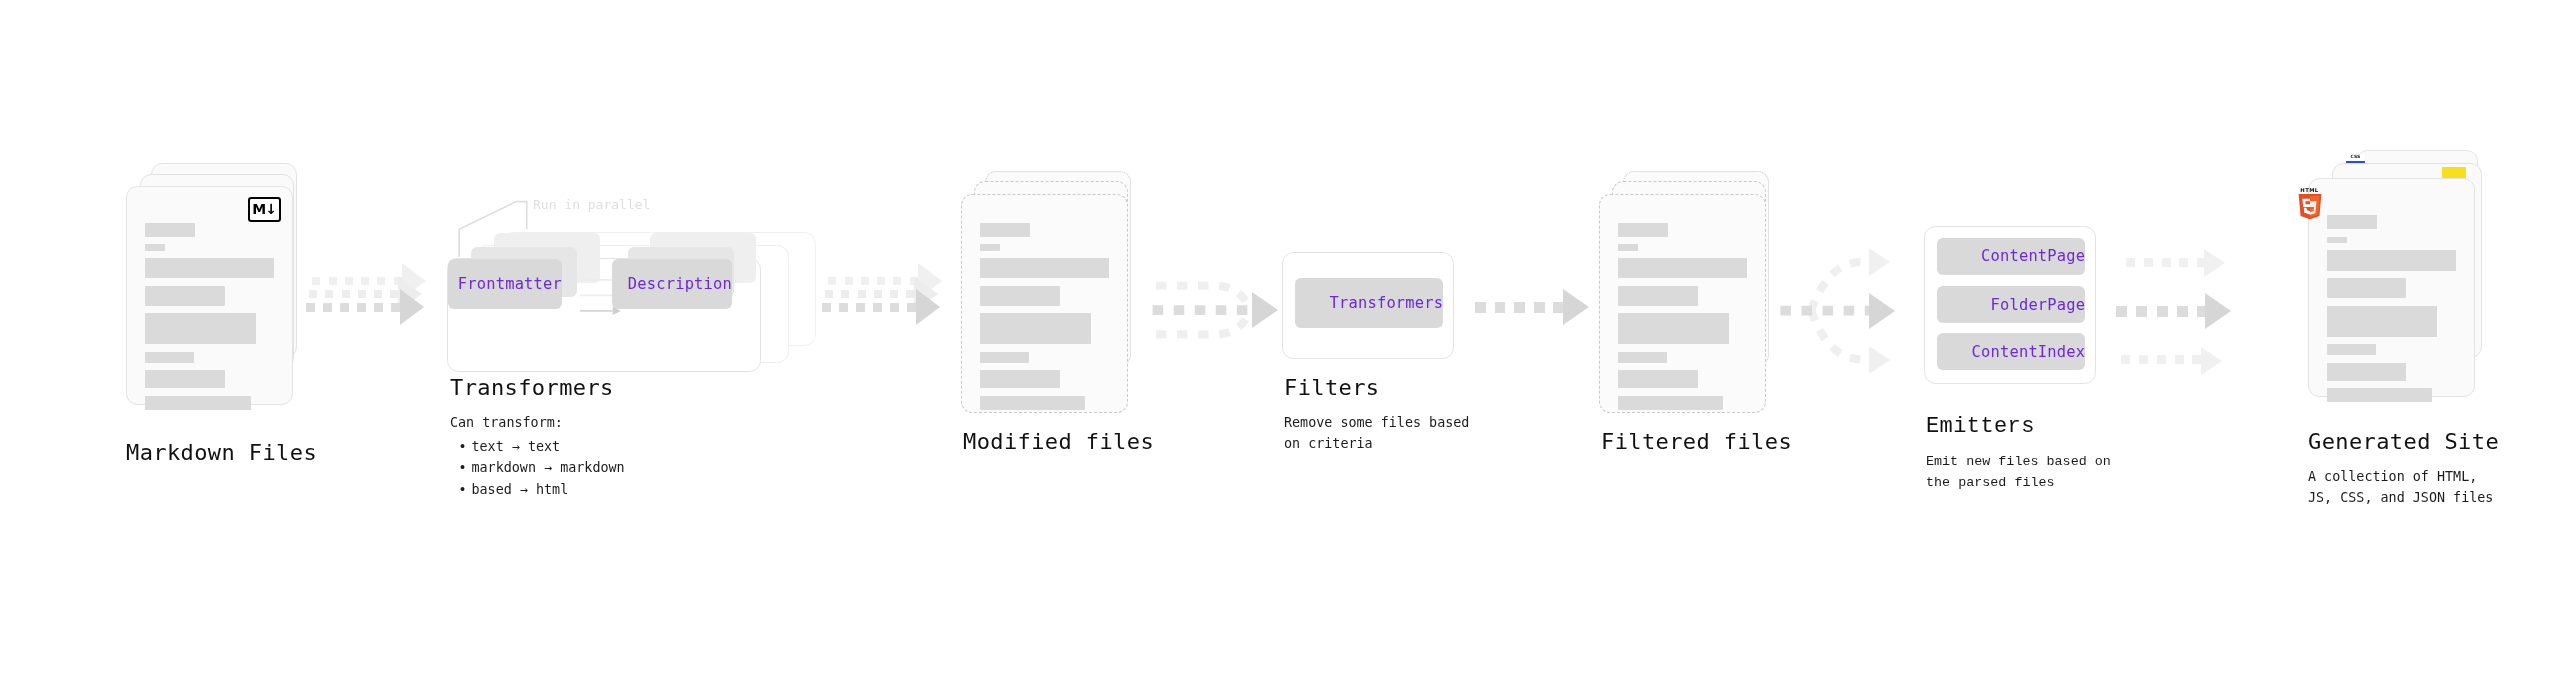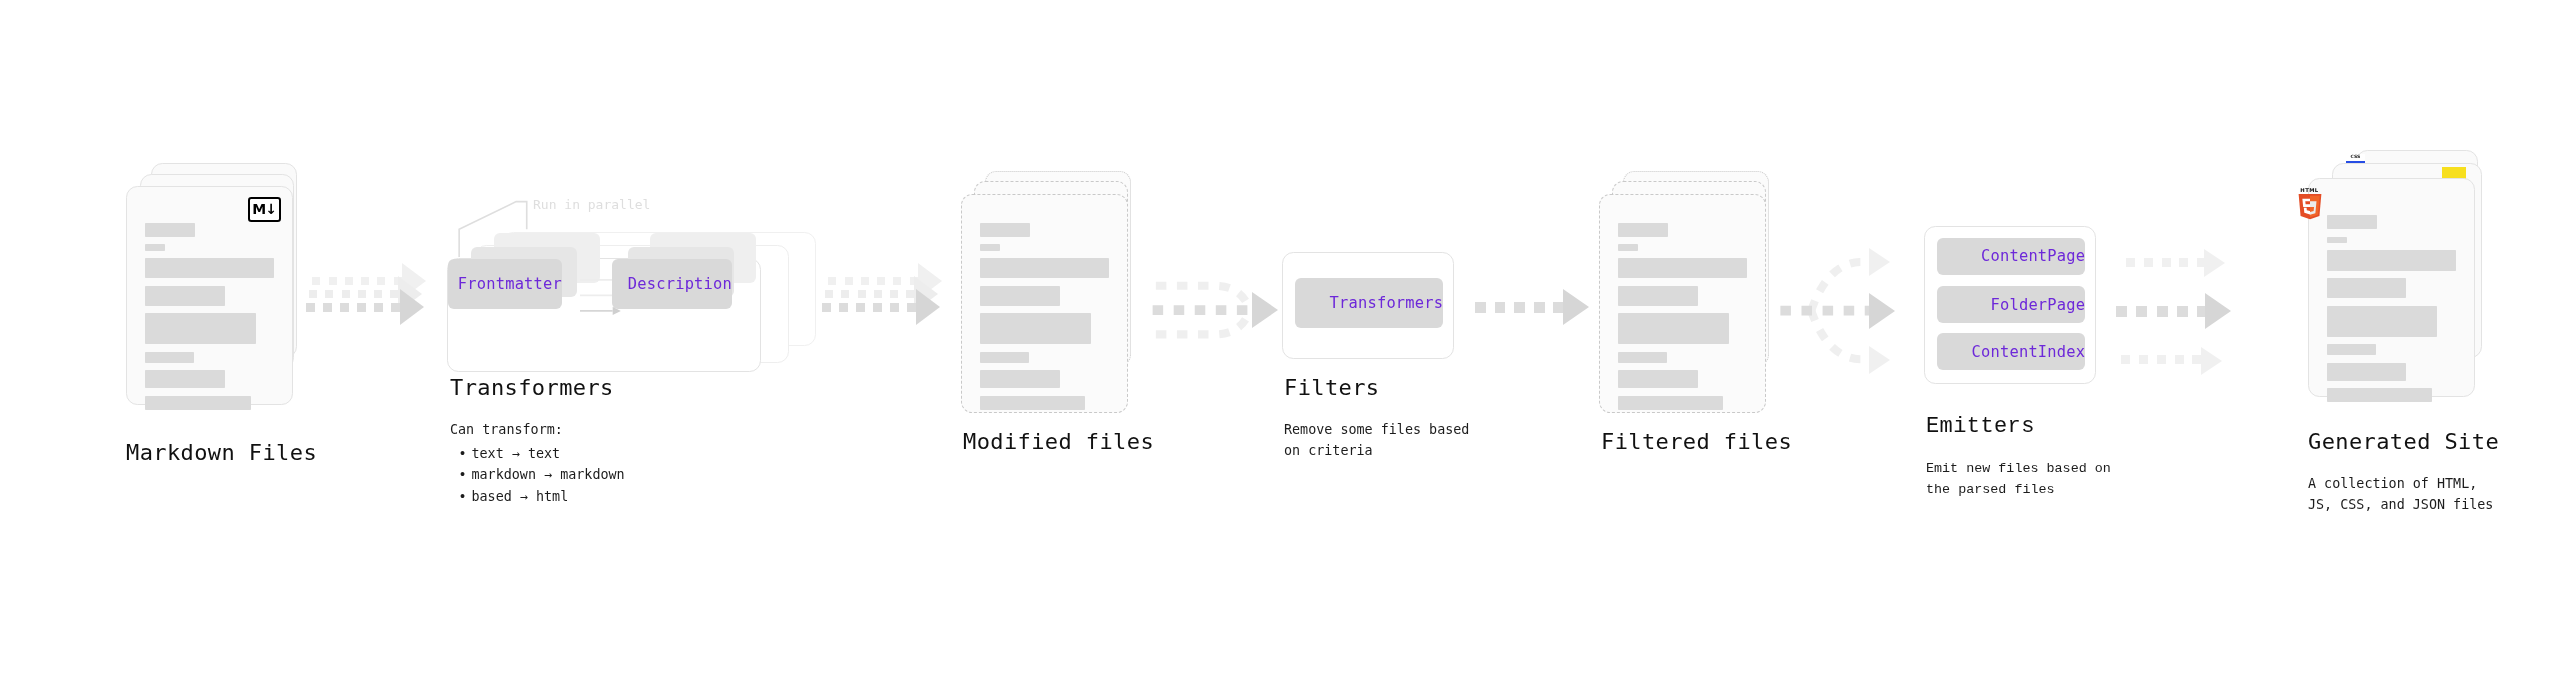--- a/index.html
+++ b/index.html
@@ -67,21 +67,21 @@
     background:#d9d9d9;border-radius:6px;
     display:flex;align-items:center;justify-content:flex-end;
     font-size:15.4px;color:#6d28d9;letter-spacing:0.2px;
   }
   .chip.ghost1{background:#e6e6e6;}
   .chip.ghost2{background:#efefef;}
 
   
   .caption{position:absolute;}
   .cap-title{font-size:22px;color:#111;letter-spacing:0.4px;white-space:nowrap;}
-  .cap-sub{font-size:13.4px;color:#1c1c1c;line-height:1.55;white-space:pre;margin-top:20px;}
+  .cap-sub{font-size:13.4px;color:#1c1c1c;line-height:1.55;white-space:pre;margin-top:13px;}
   .cap-list{font-size:13.4px;color:#1c1c1c;line-height:1.62;margin:2px;padding:0;list-style:none;}
   .cap-list li{white-space:pre;}
   .cap-list li:before{content:"\2022";display:inline-block;width:13px;margin-left:6.5px;}
 
   .parallel-label{
     position:absolute;font-size:13px;color:#dedede;white-space:nowrap;
   }
 </style>
 </head>
 <body>

